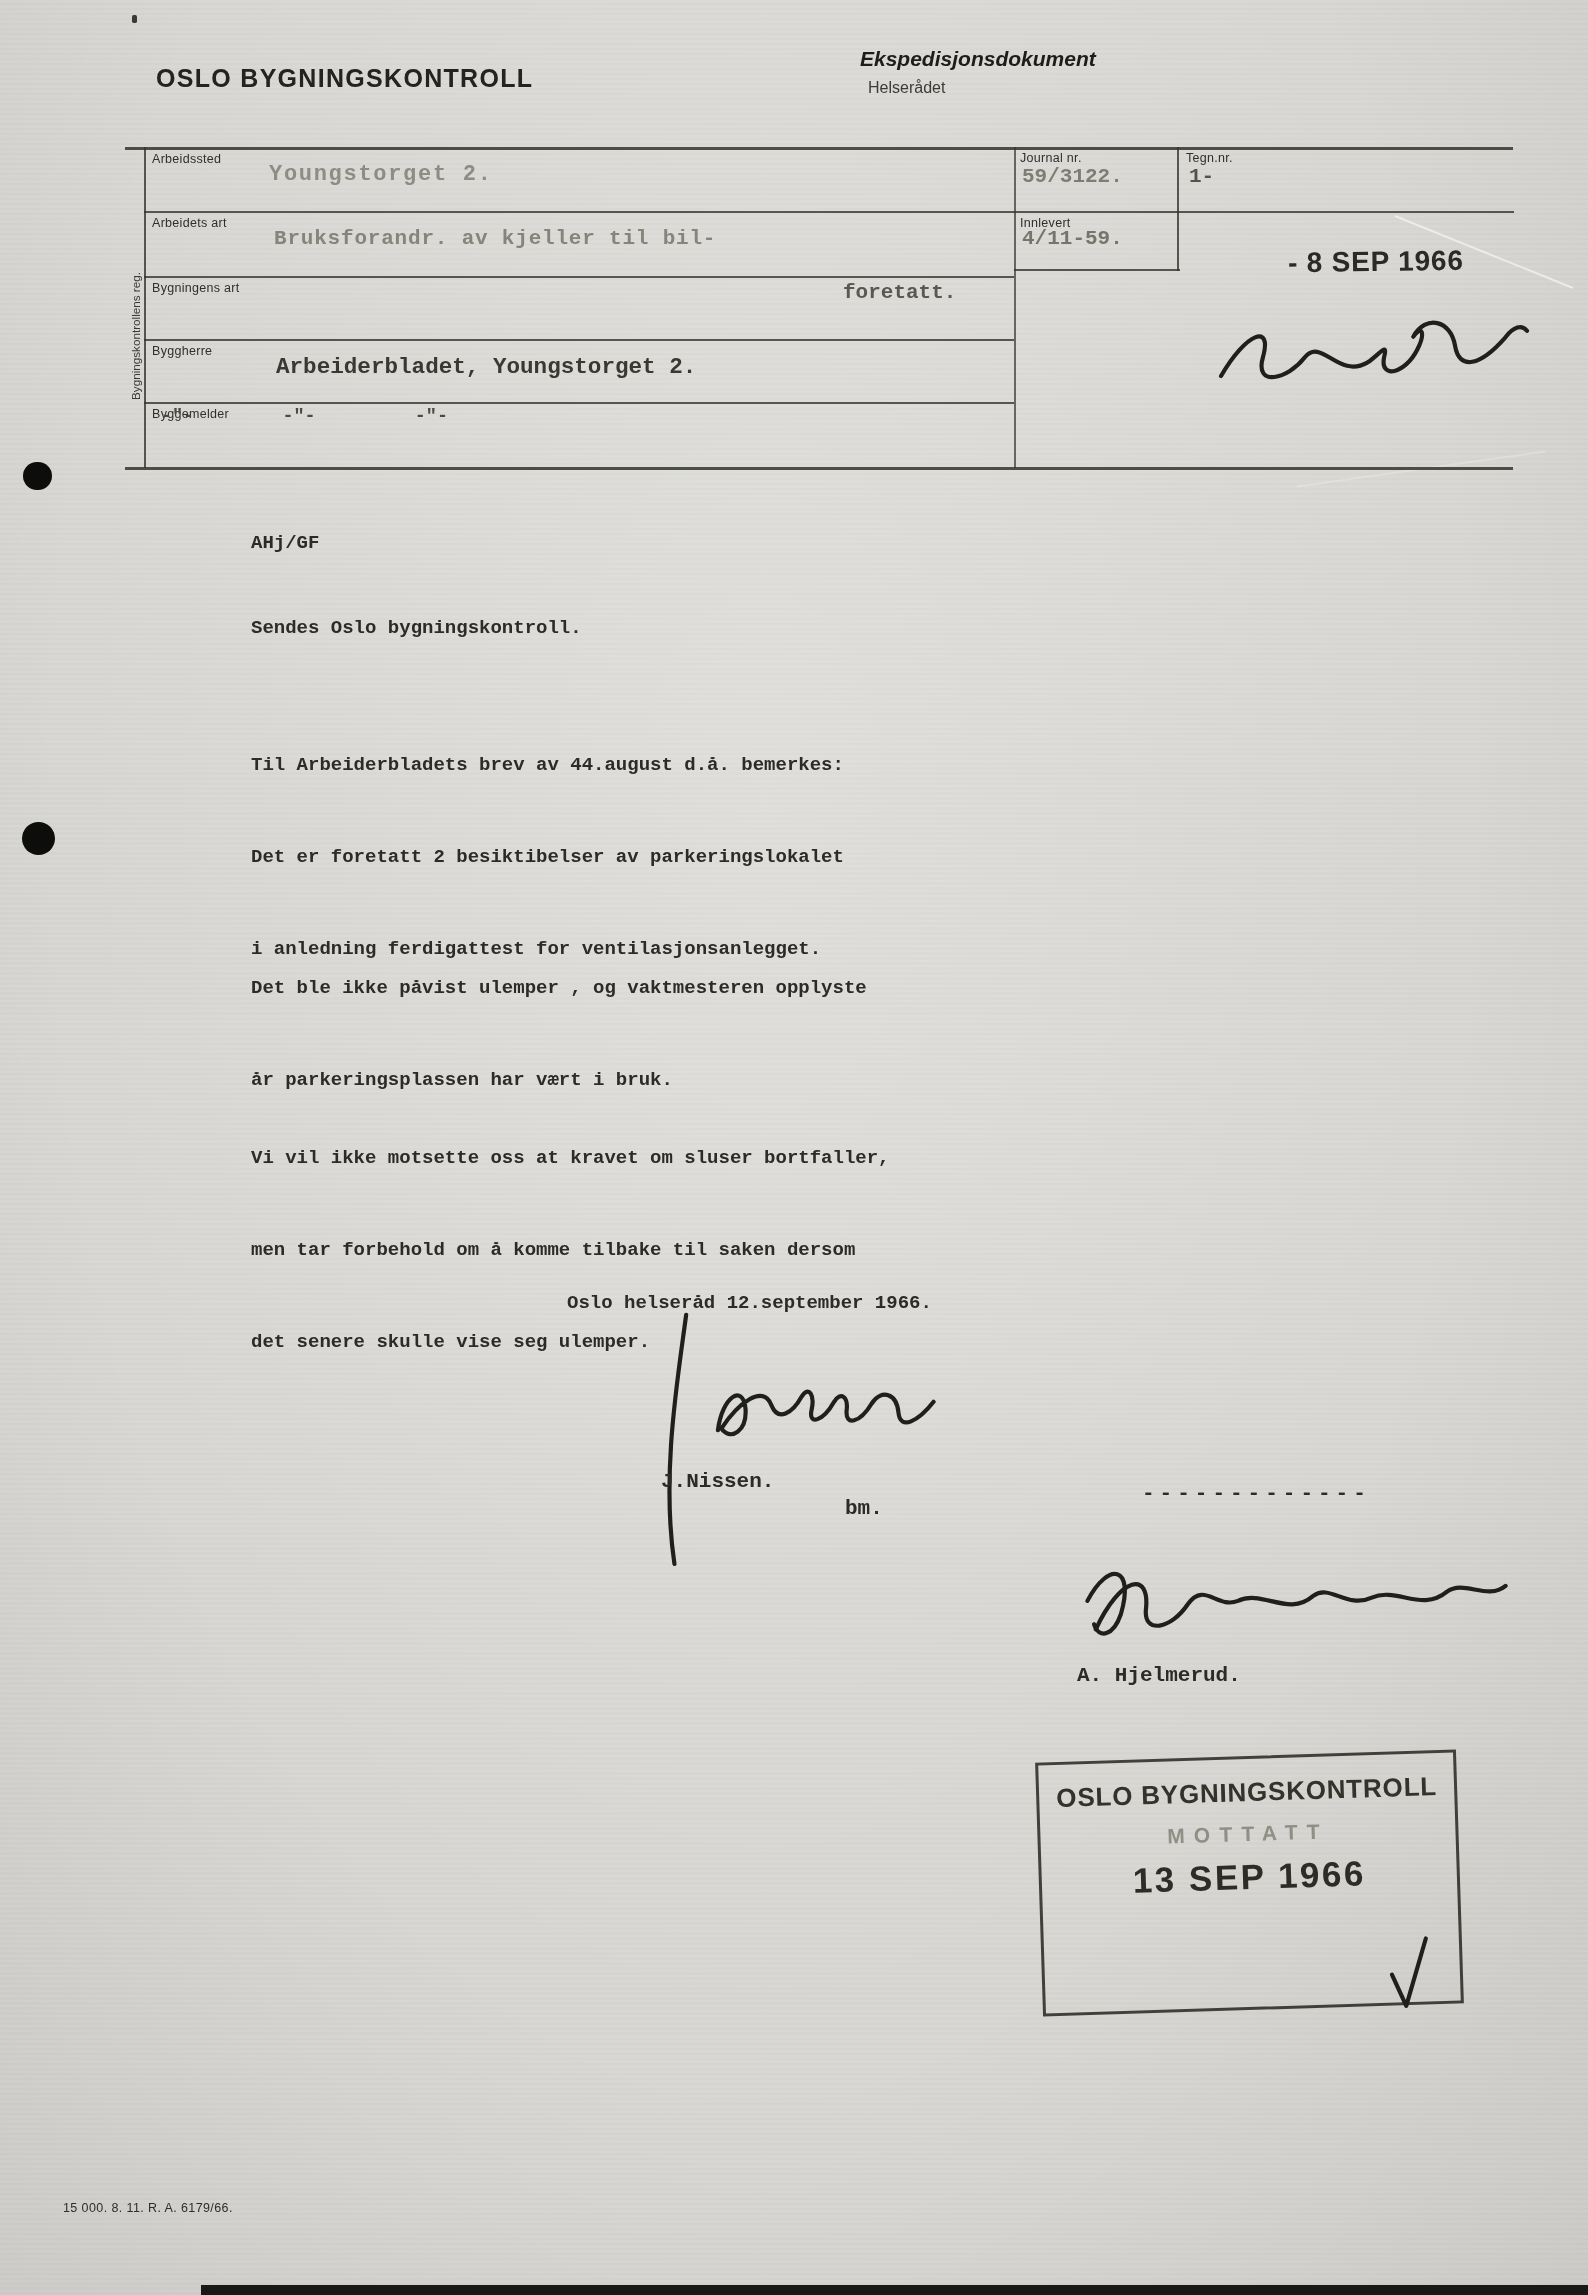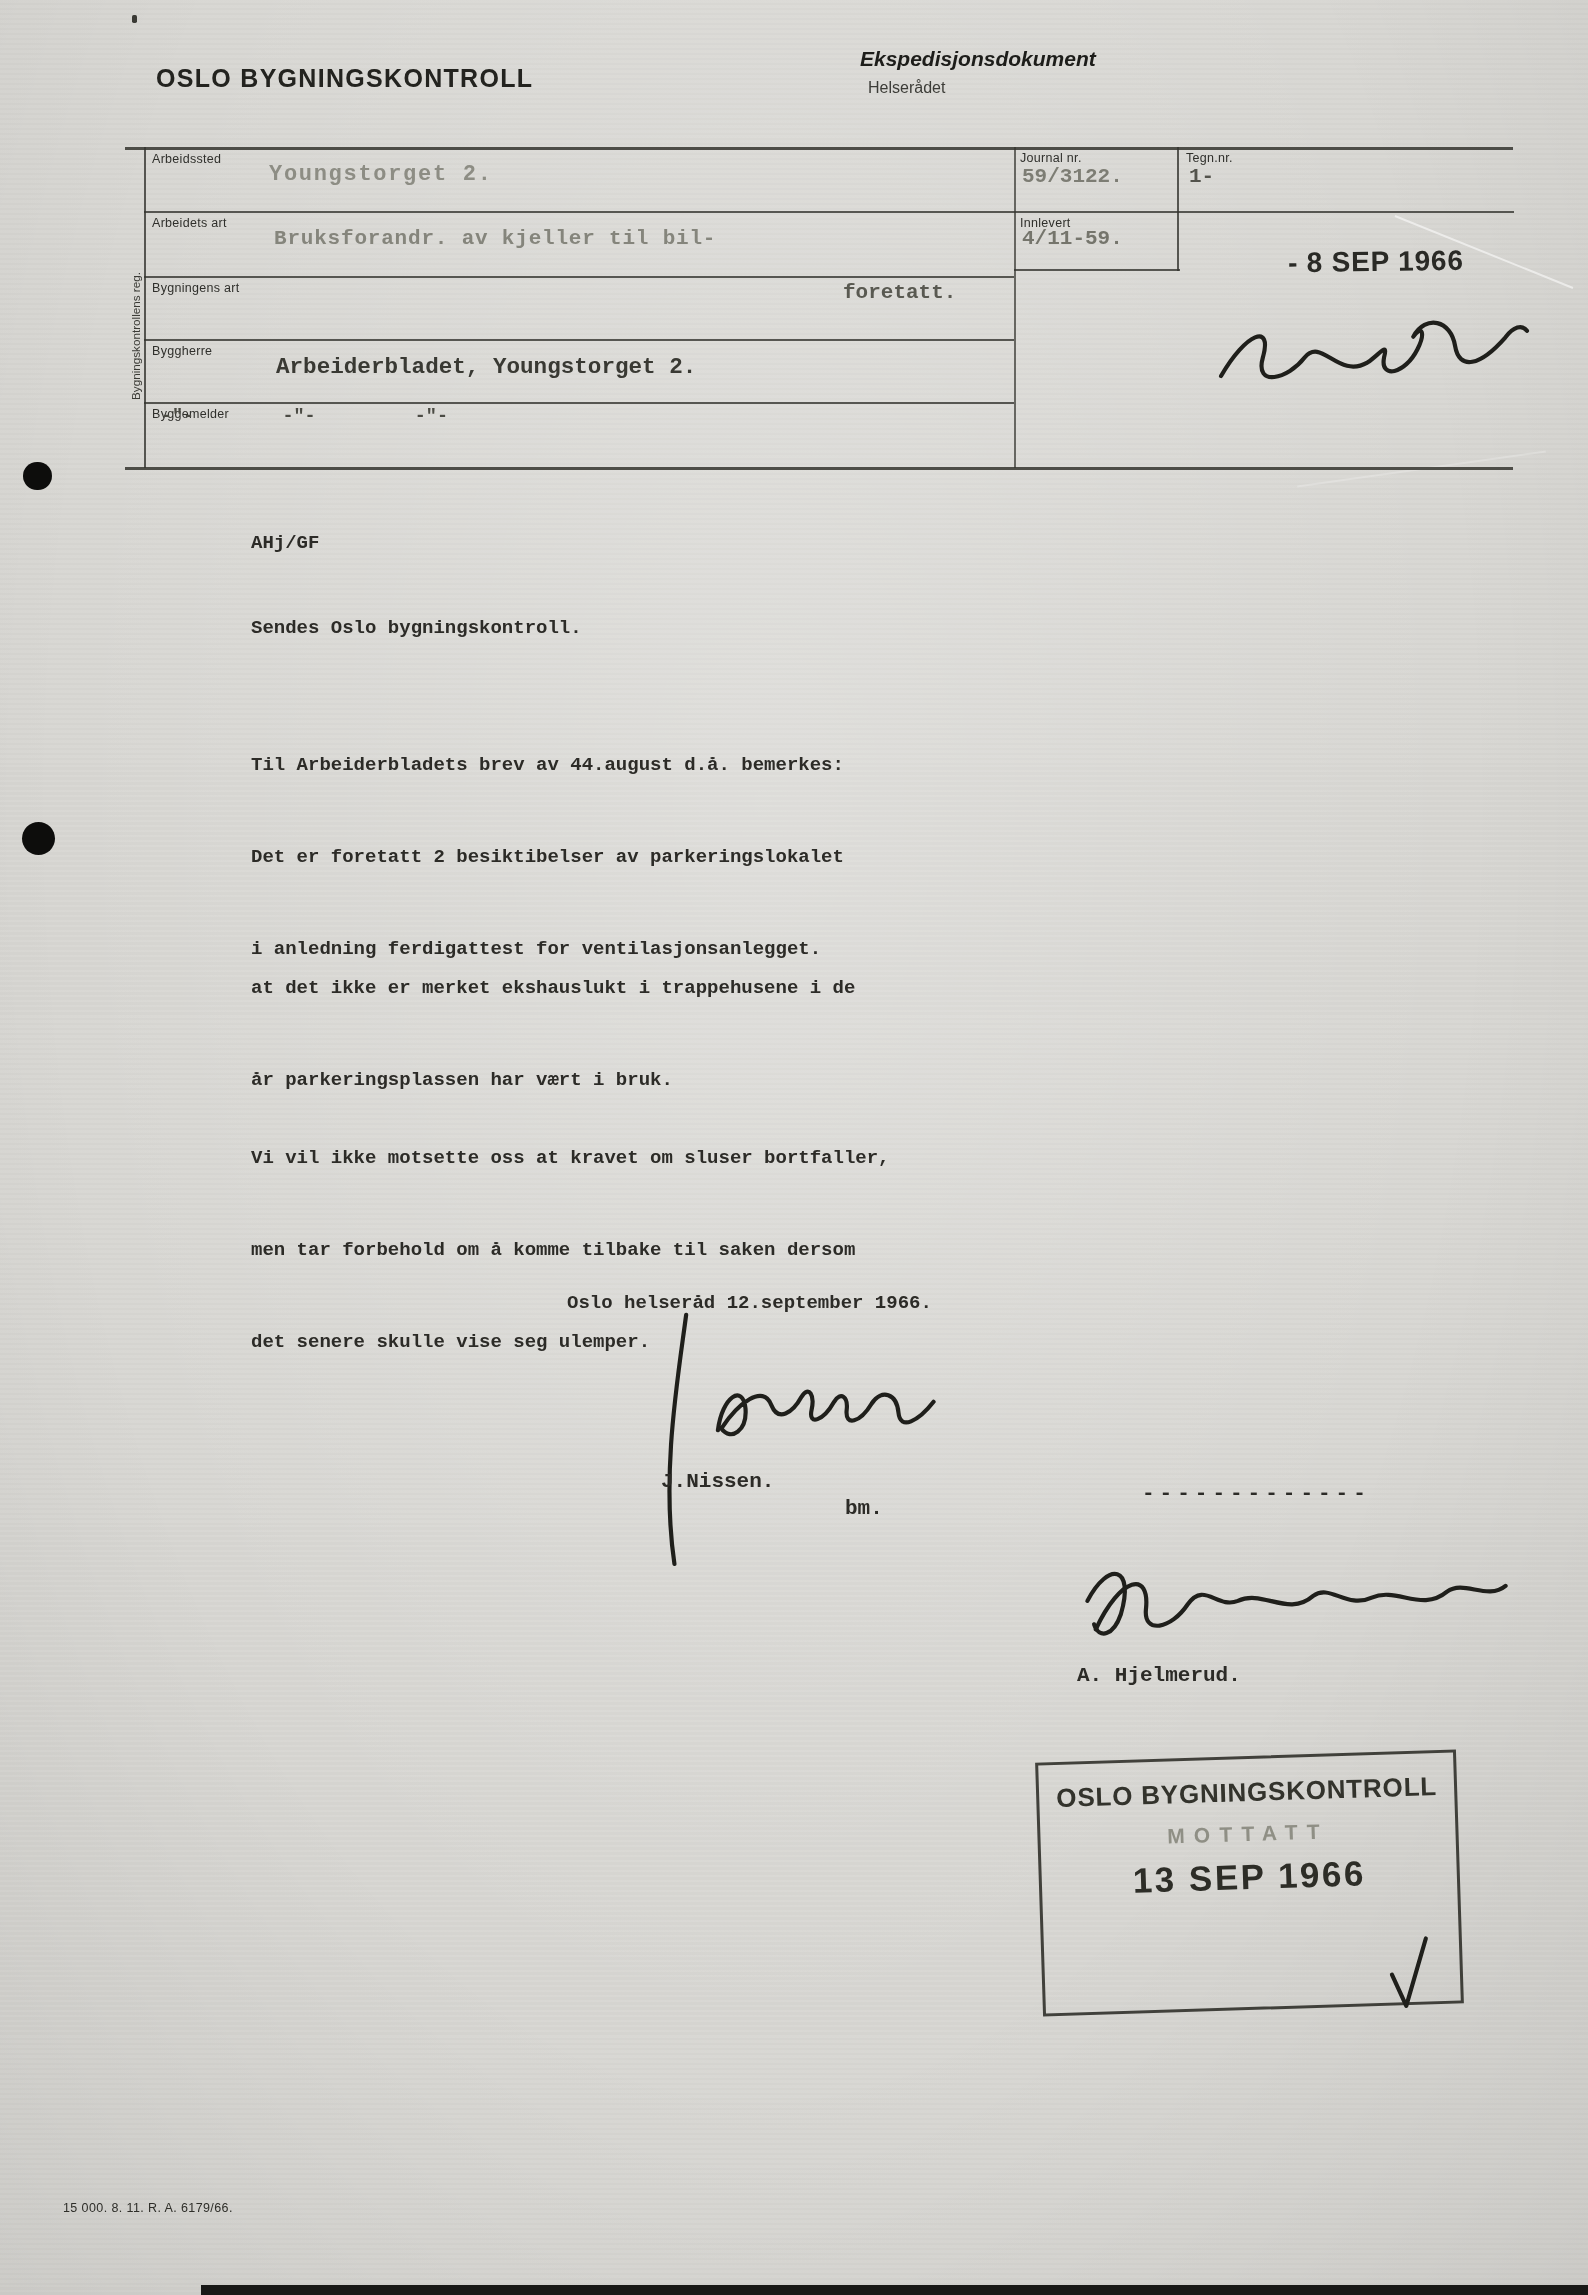--- a/index.html
+++ b/index.html
@@ -86,21 +86,21 @@
   <div class="letter-block" style="left:251px;top:532px;">AHj/GF</div>
   <div class="letter-block" style="left:251px;top:617px;">Sendes Oslo bygningskontroll.</div>
 
   <div class="letter-block" style="left:251px;top:697px;">
     <div class="body-line">Til Arbeiderbladets brev av 44.august d.å. bemerkes:</div>
     <div class="body-line">Det er foretatt 2 besiktibelser av parkeringslokalet</div>
     <div class="body-line">i anledning ferdigattest for ventilasjonsanlegget.</div>
   </div>
 
   <div class="letter-block" style="left:251px;top:920px;">
-    <div class="body-line">at det ikke er merket ekshauslukt i trappehusene i de</div>
+    <div class="body-line">Det ble ikke påvist ulemper , og vaktmesteren opplyste</div>
     <div class="body-line">år parkeringsplassen har vært i bruk.</div>
   </div>
 
   <div class="letter-block" style="left:251px;top:1090px;">
     <div class="body-line">Vi vil ikke motsette oss at kravet om sluser bortfaller,</div>
     <div class="body-line">men tar forbehold om å komme tilbake til saken dersom</div>
     <div class="body-line">det senere skulle vise seg ulemper.</div>
   </div>
 
   <div class="letter-block" style="left:567px;top:1292px;">Oslo helseråd 12.september 1966.</div>

